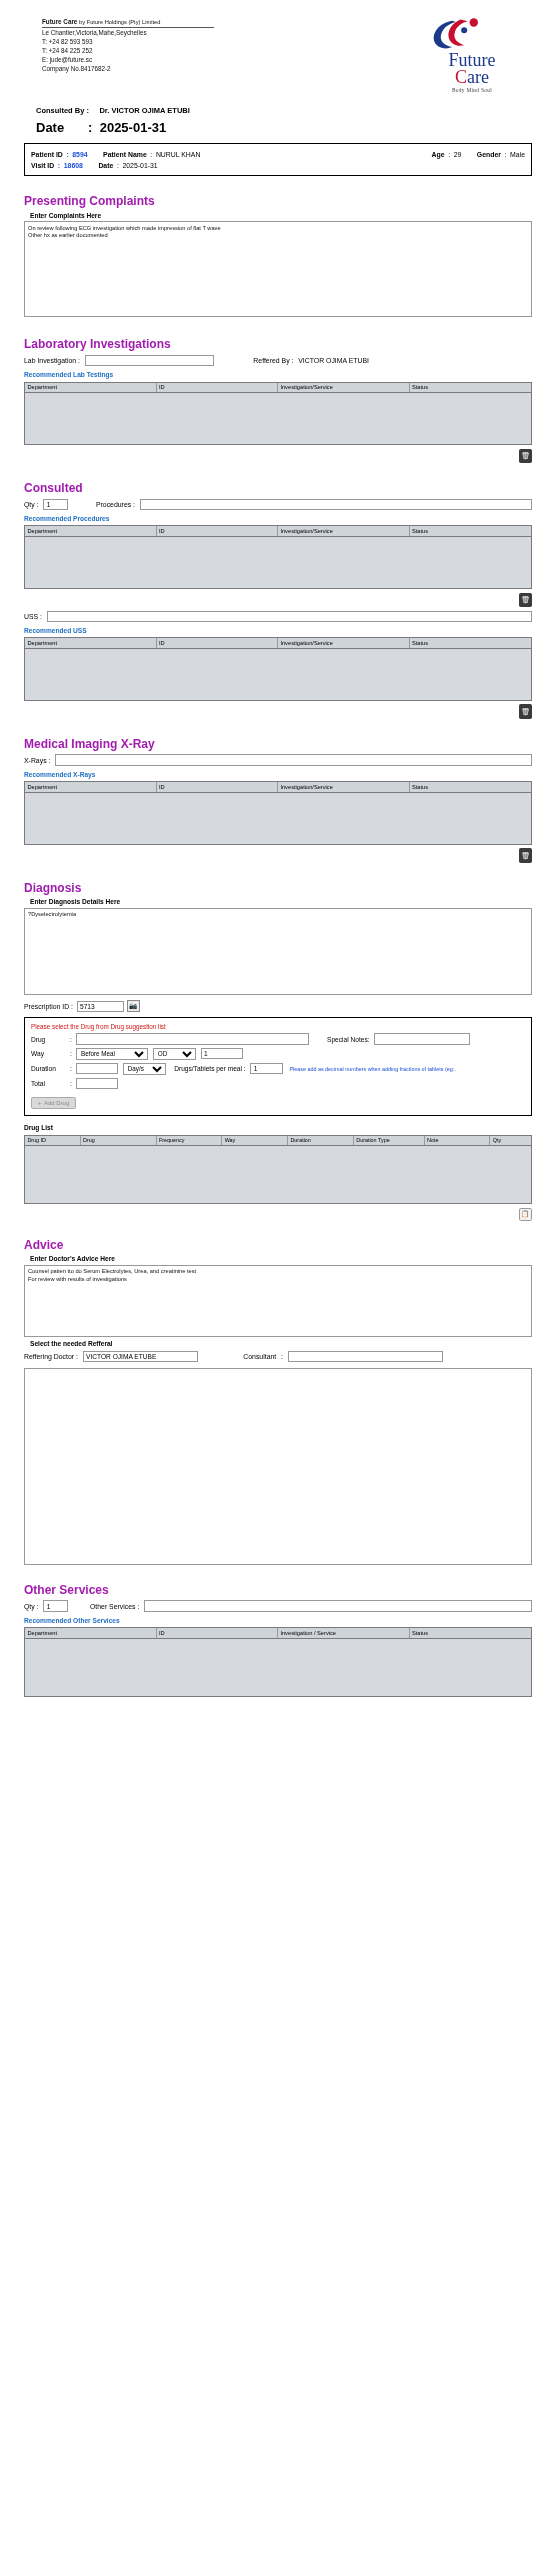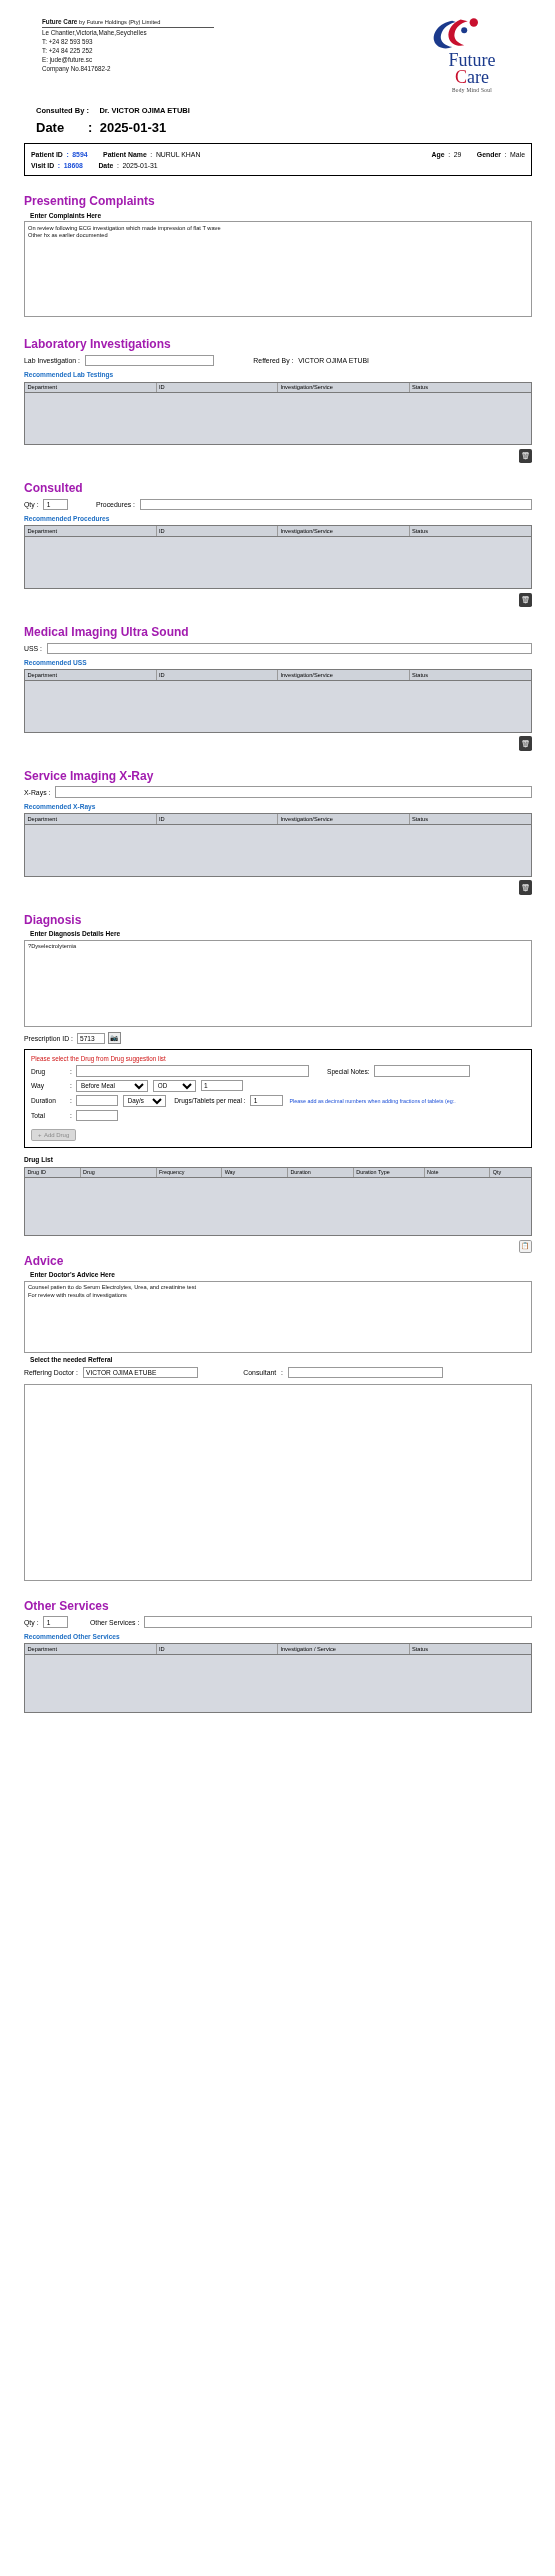--- a/index.html
+++ b/index.html
@@ -233,41 +233,40 @@
       <div class="gh-svc">Investigation/Service</div>
       <div class="gh-status">Status</div>
     </div>
     <div class="grid-body"></div>
   </div>
   <div class="trash-row">
     <div class="trash">🗑</div>
   </div>
 
   
-  <h2 class="sec">Medical Imaging Ultra Sound</h2>
   <div class="row">
     <label>USS :</label>
     <input class="txt" style="flex: 1 1 0%;" value="">
   </div>
   <div class="hint-blue">Recommended USS</div>
   <div class="grid">
     <div class="grid-head">
       <div class="gh-dept">Department</div>
       <div class="gh-id">ID</div>
       <div class="gh-svc">Investigation/Service</div>
       <div class="gh-status">Status</div>
     </div>
     <div class="grid-body"></div>
   </div>
   <div class="trash-row">
     <div class="trash">🗑</div>
   </div>
 
   
-  <h2 class="sec">Service Imaging X-Ray</h2>
+  <h2 class="sec">Medical Imaging X-Ray</h2>
   <div class="row">
     <label>X-Rays :</label>
     <input class="txt" style="flex: 1 1 0%;" value="">
   </div>
   <div class="hint-blue">Recommended X-Rays</div>
   <div class="grid">
     <div class="grid-head">
       <div class="gh-dept">Department</div>
       <div class="gh-id">ID</div>
       <div class="gh-svc">Investigation/Service</div>
@@ -280,21 +279,21 @@
   </div>
 
   
   <h2 class="sec">Diagnosis</h2>
   <div class="sublabel">Enter Diagnosis Details Here</div>
   <textarea class="box" style="height: 87px;">?Dyselectrolytemia</textarea>
 
   
   <div class="presc-row">
     <label>Prescription ID :</label>
-    <input class="txt" style="width: 28px;" value="5713">
+    <input class="txt" style="width: 47px;" value="5713">
     <span class="icon-btn">📷</span>
   </div>
 
   <div class="med-panel">
     <div class="med-warn">Please select the Drug from Drug suggestion list</div>
 
     <div class="mrow">
       <span class="lab">Drug</span>
       <span class="colon">:</span>
       <input class="txt" style="width: 233px;" value="">
@@ -357,21 +356,21 @@
       <div style="width:13%">Note</div>
       <div style="width:8%">Qty</div>
     </div>
     <div class="grid-body" style="height:57px"></div>
   </div>
   <div class="adv-tool" style="margin-top:3.6px">
     <div class="pill-btn">📋</div>
   </div>
 
   
-  <h2 class="sec" style="margin-top:1px">Advice</h2>
+  <h2 class="sec" style="margin-top:17px">Advice</h2>
   <div class="sublabel">Enter Doctor's Advice Here</div>
   <textarea class="box" style="height: 72px;">Counsel patien tto do Serum Electrolytes, Urea, and creatinine test
 For review with results of investigations</textarea>
 
   
   <div class="sublabel">Select the needed Refferal</div>
   <div class="row">
     <label>Reffering Doctor :</label>
     <input class="txt" style="width: 115px;" value="VICTOR OJIMA ETUBE">
     <span style="width:36px"></span>

